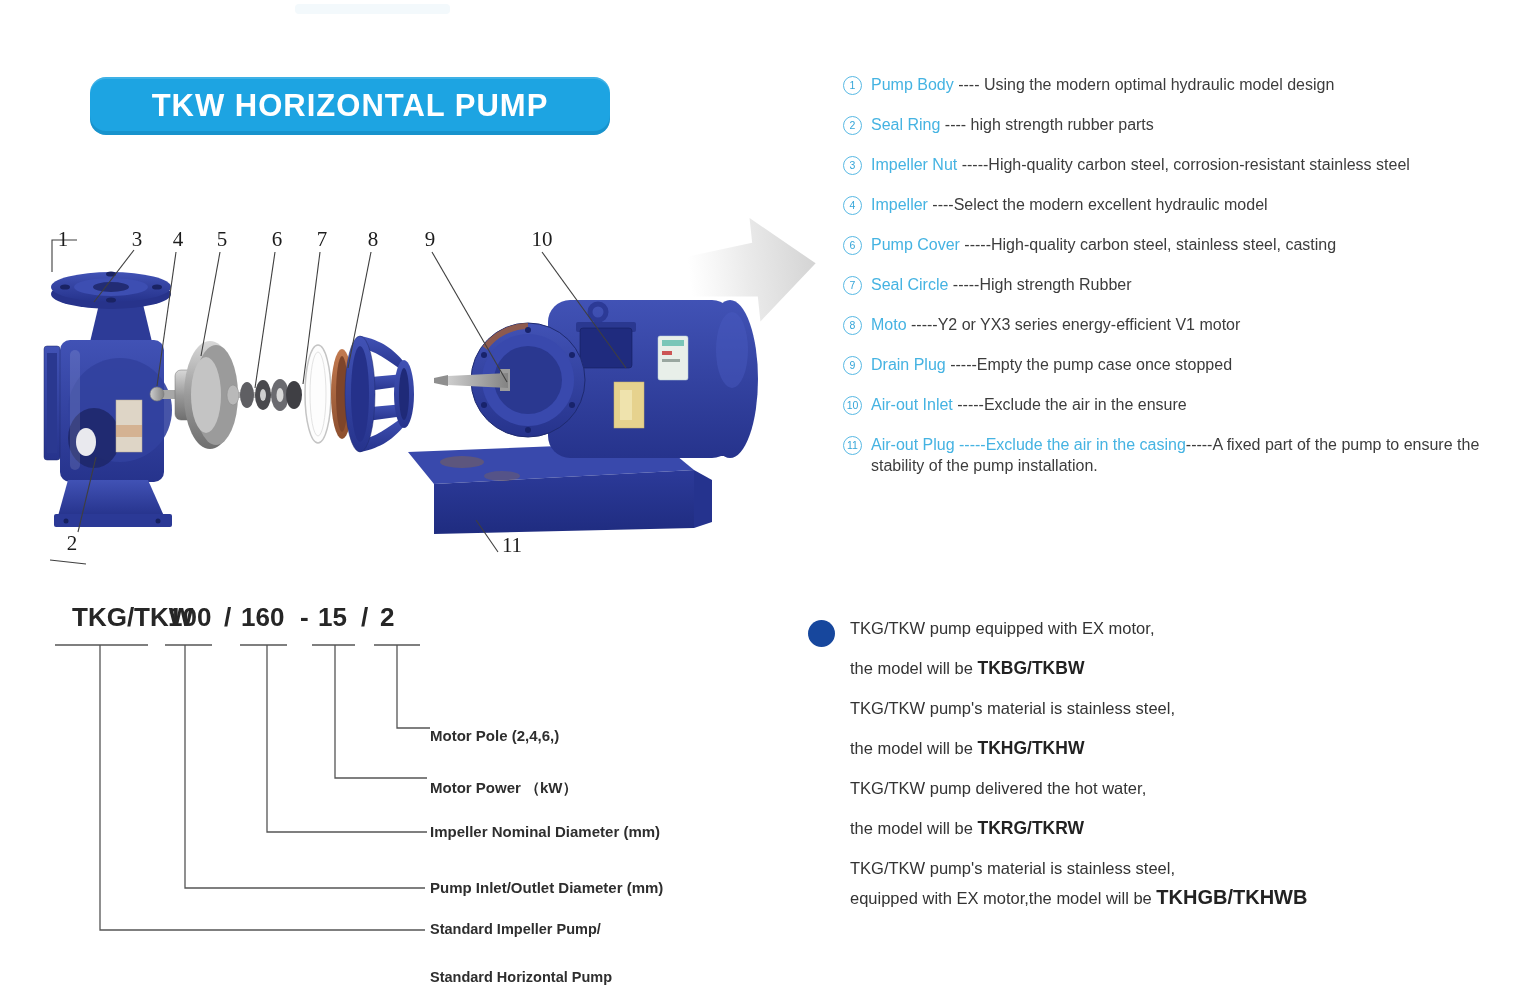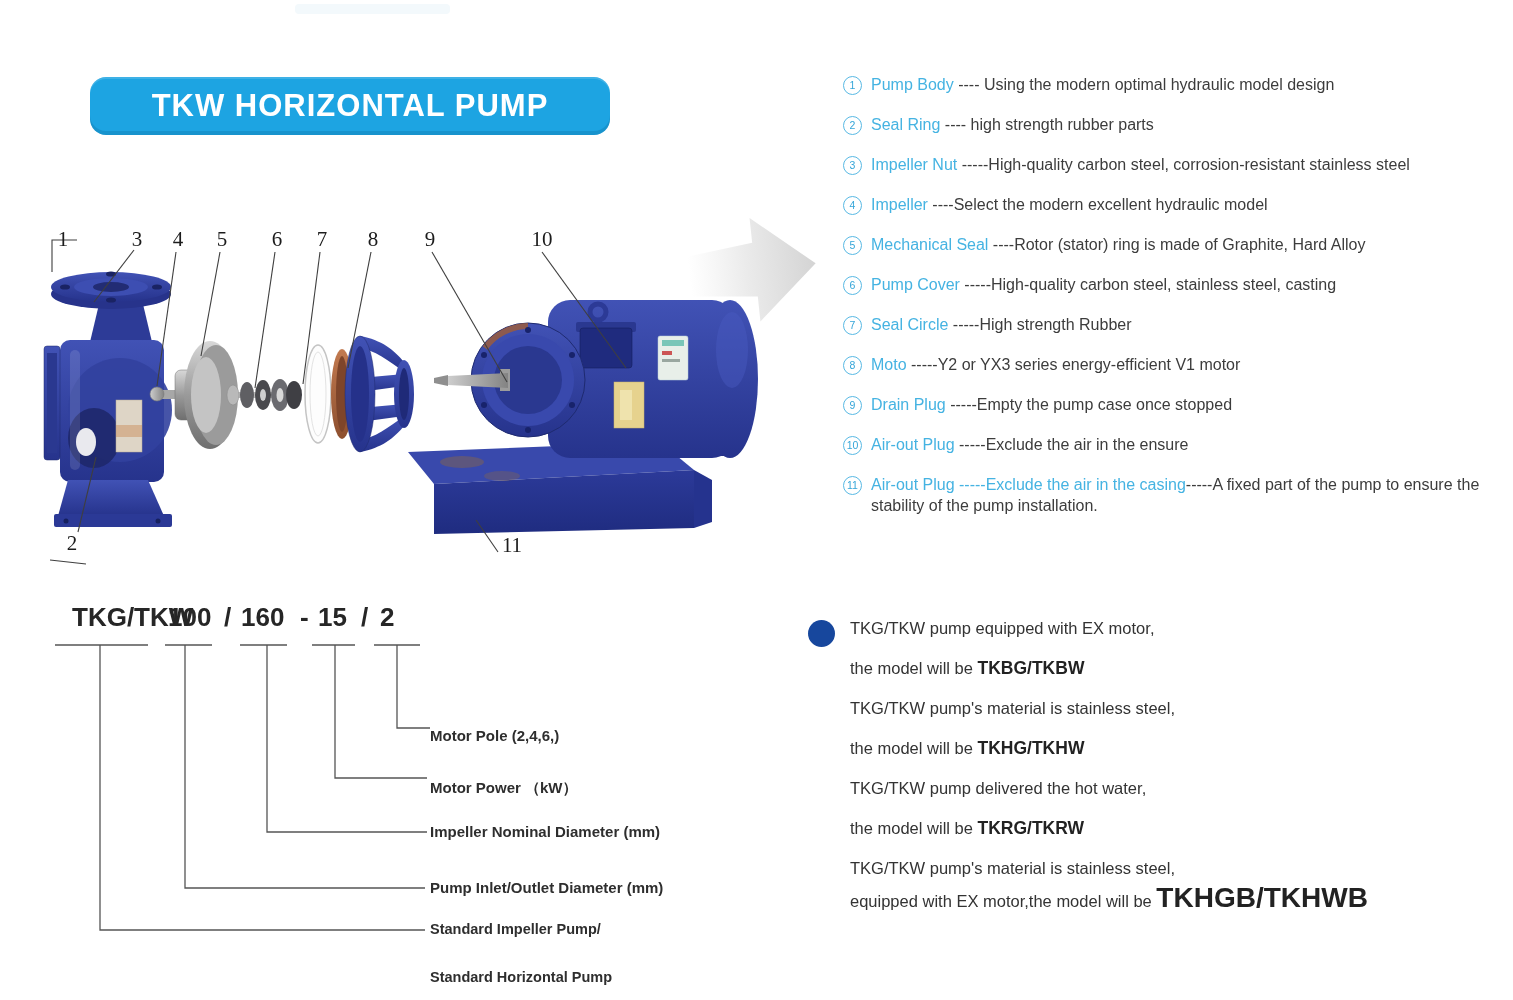--- a/index.html
+++ b/index.html
@@ -38,21 +38,21 @@
   
   .seg{position:absolute;top:602px;font-size:26px;font-weight:bold;color:#262626;}
   .mlabel{position:absolute;left:430px;font-size:15px;font-weight:bold;color:#2e2e2e;white-space:nowrap;}
   .mlabel.small{font-size:14.5px;}
   
   .bullet{position:absolute;left:808px;top:620px;width:27px;height:27px;border-radius:50%;background:#17479d;}
   .variants{position:absolute;left:850px;top:618px;width:600px;}
   .vline{font-size:16.5px;line-height:21px;margin-bottom:19px;color:#333;}
   .vline:nth-child(7){margin-bottom:8px;}
   .vline .strong{font-weight:bold;font-size:17.5px;color:#222;}
-  .vline:last-of-type .strong{font-size:28px;}
+  .vline:last-of-type .strong{font-size:20px;}
   svg text.callout{font-family:"Liberation Serif","DejaVu Serif",serif;font-size:21px;fill:#1c1c1c;}
   svg{position:absolute;}
 </style>
 </head>
 <body>
 
 <div class="artifact"></div>
 
 <div class="banner">
   <h1>TKW HORIZONTAL PUMP</h1>
@@ -237,42 +237,39 @@
     </div>
 
     <div class="part">
       <span class="pnum">3</span><span class="pname">Impeller Nut</span><span class="pdesc"> -----High-quality carbon steel, corrosion-resistant stainless steel</span>
     </div>
 
     <div class="part">
       <span class="pnum">4</span><span class="pname">Impeller</span><span class="pdesc"> ----Select the modern excellent hydraulic model</span>
     </div>
 
-    <div class="part">
-      <span class="pnum">5</span><span class="pname">Mechanical Seal</span><span class="pdesc"> ----Rotor (stator) ring is made of Graphite, Hard Alloy</span>
-    </div>
 
     <div class="part">
       <span class="pnum">6</span><span class="pname">Pump Cover</span><span class="pdesc"> -----High-quality carbon steel, stainless steel, casting</span>
     </div>
 
     <div class="part">
       <span class="pnum">7</span><span class="pname">Seal Circle</span><span class="pdesc"> -----High strength Rubber</span>
     </div>
 
     <div class="part">
       <span class="pnum">8</span><span class="pname">Moto</span><span class="pdesc"> -----Y2 or YX3 series energy-efficient V1 motor</span>
     </div>
 
     <div class="part">
       <span class="pnum">9</span><span class="pname">Drain Plug</span><span class="pdesc"> -----Empty the pump case once stopped</span>
     </div>
 
     <div class="part">
-      <span class="pnum">10</span><span class="pname">Air-out Plug</span><span class="pdesc"> -----Exclude the air in the ensure</span>
+      <span class="pnum">10</span><span class="pname">Air-out Inlet</span><span class="pdesc"> -----Exclude the air in the ensure</span>
     </div>
 
     <div class="part">
       <span class="pnum">11</span><span class="pname">Air-out Plug -----Exclude the air in the casing</span><span class="pdesc">-----A fixed part of the pump to ensure the stability of the pump installation.</span>
     </div>
 
 </div>
 
 <div>
   <span class="seg" style="left:72px;">TKG/TKW</span>

